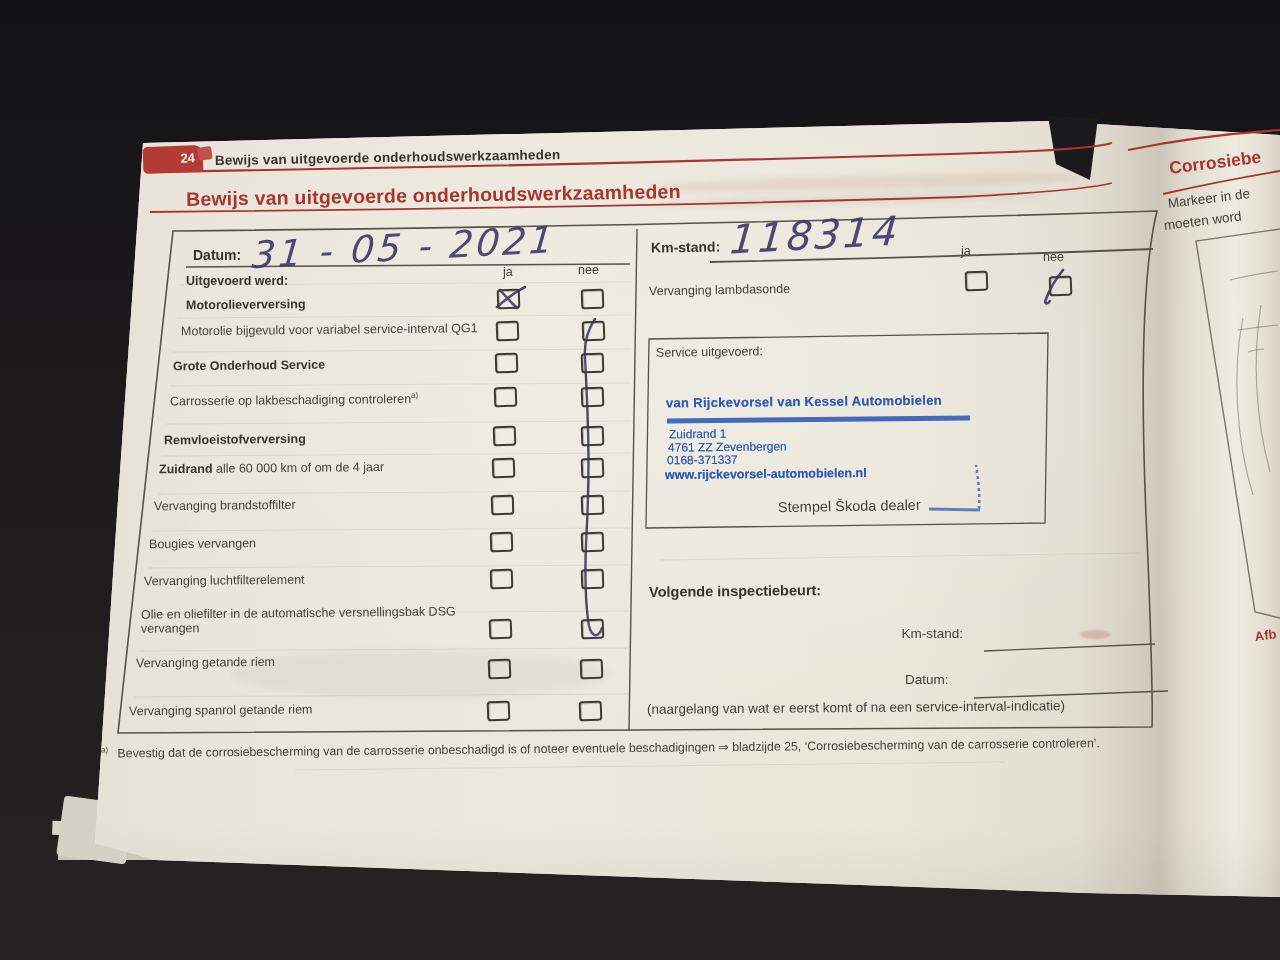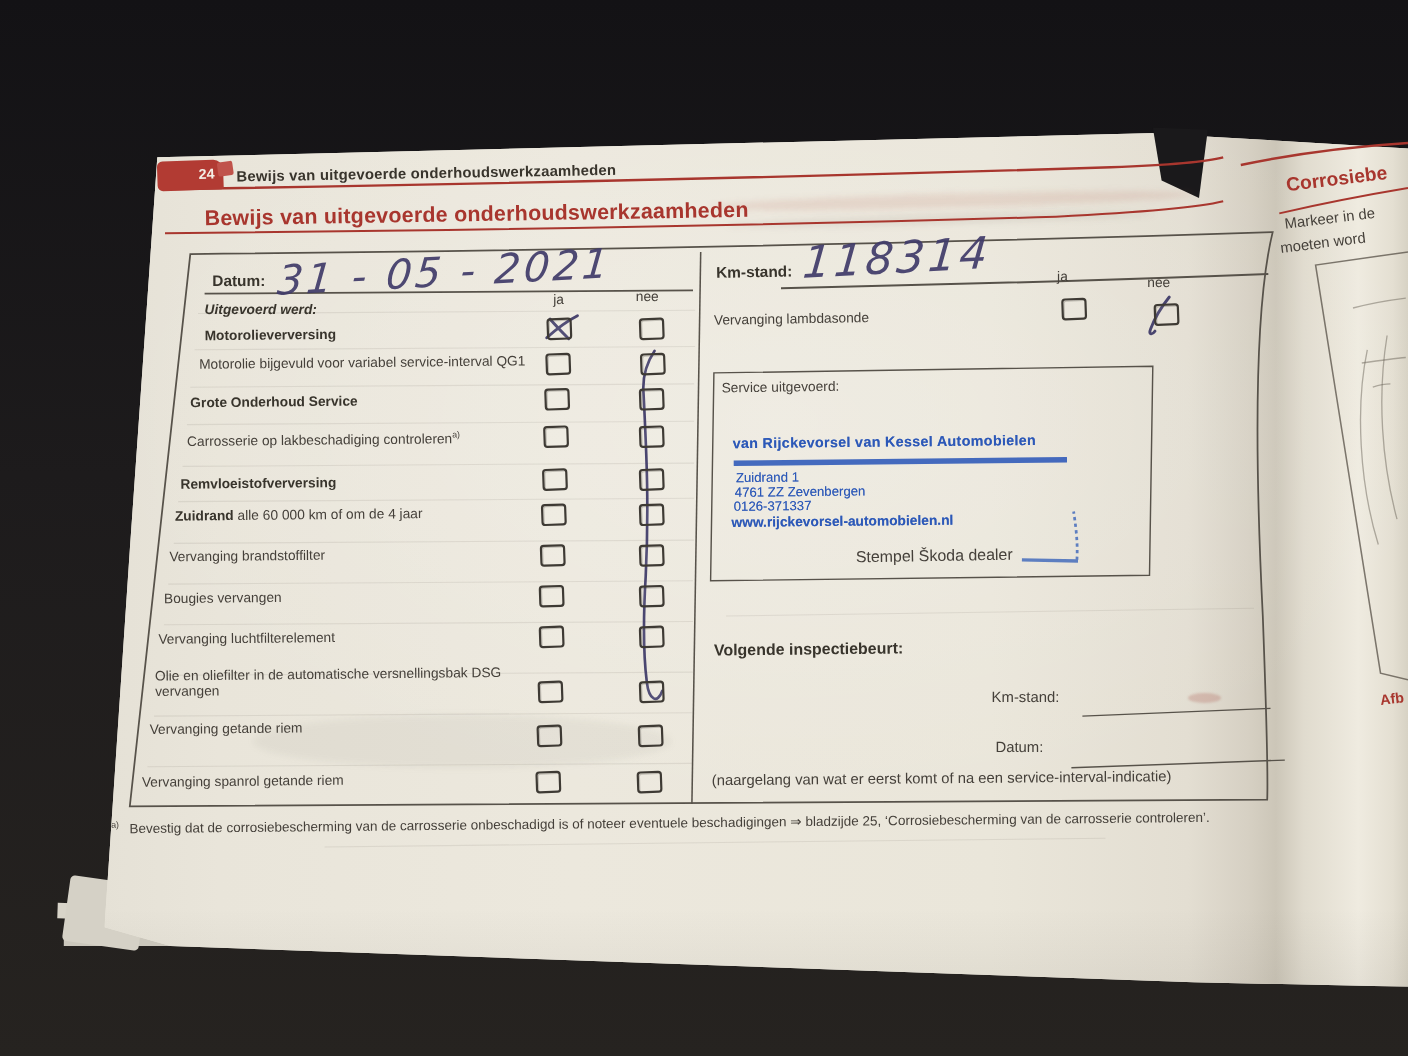--- a/index.html
+++ b/index.html
@@ -125,21 +125,21 @@
 
   <div class="tab24">
     <div class="notch"></div>
     <div class="num">24</div>
   </div>
   <div class="txt hdr b">Bewijs van uitgevoerde onderhoudswerkzaamheden</div>
   <div class="txt title red">Bewijs van uitgevoerde onderhoudswerkzaamheden</div>
 
   <div class="txt b" style="left:193px;top:247px;font-size:14px;">Datum:</div>
   <div class="hand" style="left:252px;top:226px;font-size:37px;">31 - 05 - 2021</div>
-  <div class="txt b" style="left:186px;top:274px;font-style:italic;">Uitgevoerd werd:</div>
+  <div class="txt b" style="left:186px;top:274px;">Uitgevoerd werd:</div>
   <div class="txt" style="left:503px;top:265px;">ja</div>
   <div class="txt" style="left:578px;top:263px;">nee</div>
 
   <div id="checklist">
       <div class="txt b" style="left: 186px; top: 296px; width: 440px; white-space: normal; transform: rotate(-0.6deg);">Motorolieverversing</div>
       <div class="cb" style="left: 497px; top: 289px;"></div>
       <div class="cb" style="left: 581px; top: 289px;"></div>
       <div class="txt" style="left: 181px; top: 322px; width: 440px; white-space: normal; transform: rotate(-0.6deg);">Motorolie bijgevuld voor variabel service-interval QG1</div>
       <div class="cb" style="left: 496px; top: 321px;"></div>
       <div class="cb" style="left: 582px; top: 321px;"></div>
@@ -181,21 +181,21 @@
   <div class="txt" style="left:1043px;top:250px;">nee</div>
   <div class="cb" style="left:965px;top:271px;"></div>
   <div class="cb" style="left:1049px;top:276px;"></div>
   <div class="txt" style="left:649px;top:283px;transform:rotate(-1deg);">Vervanging lambdasonde</div>
 
   <div class="txt" style="left:656px;top:345px;transform:rotate(-0.8deg);">Service uitgevoerd:</div>
   <div class="txt stamp b" style="left:666px;top:395px;font-size:13px;letter-spacing:.3px;color:#2c58b8;">van Rijckevorsel van Kessel Automobielen</div>
   <div class="stampbar"></div>
   <div class="txt stamp" style="left:669px;top:428px;font-size:12px;">Zuidrand 1</div>
   <div class="txt stamp" style="left:668px;top:441px;font-size:12px;">4761 ZZ  Zevenbergen</div>
-  <div class="txt stamp" style="left:667px;top:454px;font-size:12px;">0126-371337</div>
+  <div class="txt stamp" style="left:667px;top:454px;font-size:12px;">0168-371337</div>
   <div class="txt stamp b" style="left:665px;top:467px;font-size:12.5px;color:#2c58b8;">www.rijckevorsel-automobielen.nl</div>
   <div class="txt" style="left:778px;top:498px;font-size:14.5px;transform:rotate(-1deg);">Stempel Škoda dealer</div>
 
   <div class="txt b" style="left:649px;top:583px;font-size:14.5px;transform:rotate(-0.6deg);">Volgende inspectiebeurt:</div>
   <div class="txt" style="left:858px;top:626px;width:105px;text-align:right;font-size:13.5px;">Km-stand:</div>
   <div style="position:absolute;left:984px;top:634px;width:170px;height:16px;"></div>
   <div class="txt" style="left:905px;top:672px;font-size:13.5px;">Datum:</div>
   <div style="position:absolute;left:974px;top:680px;width:190px;height:16px;"></div>
   <div class="txt" style="left:647px;top:700px;font-size:13.5px;transform:rotate(-0.5deg);">(naargelang van wat er eerst komt of na een service-interval-indicatie)</div>
 

